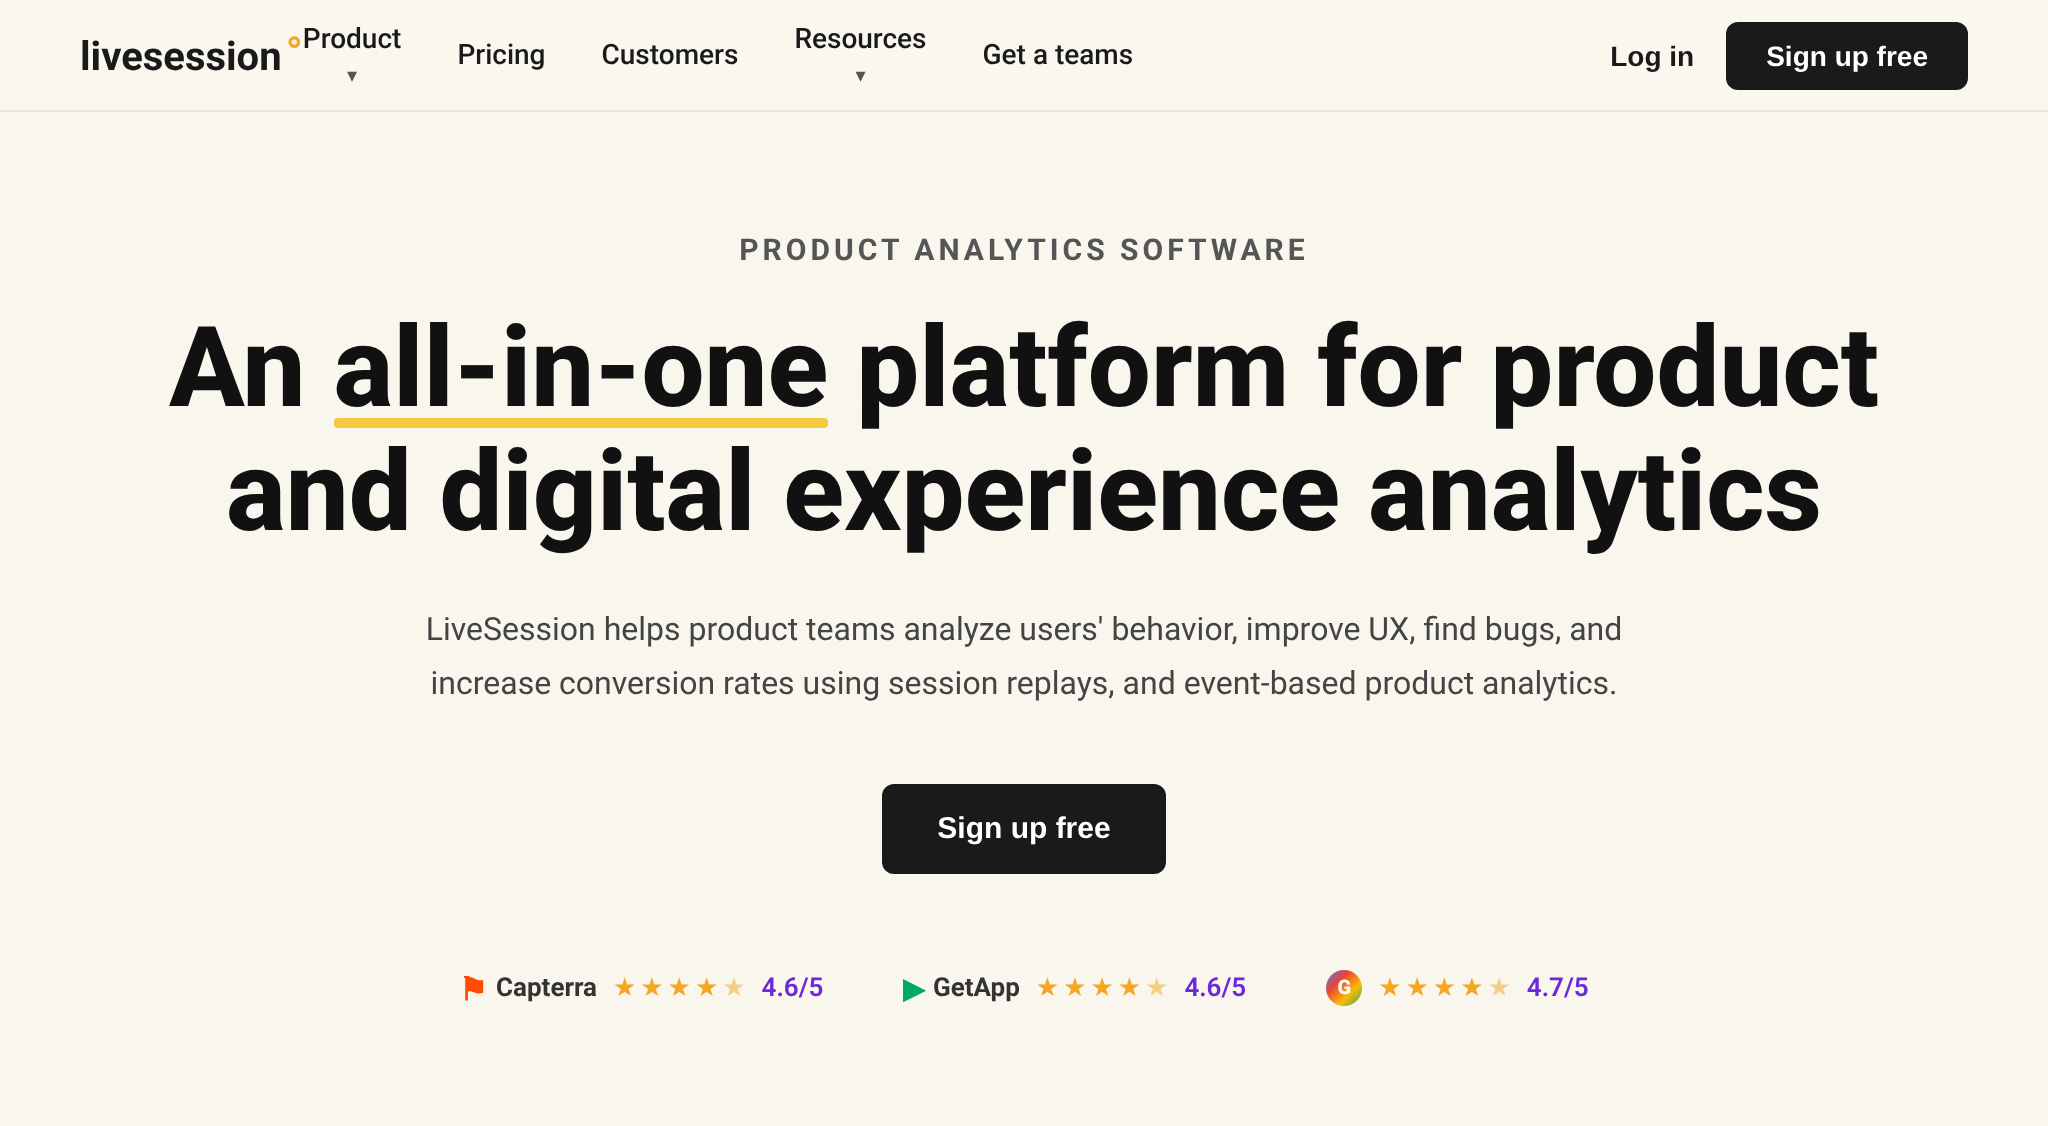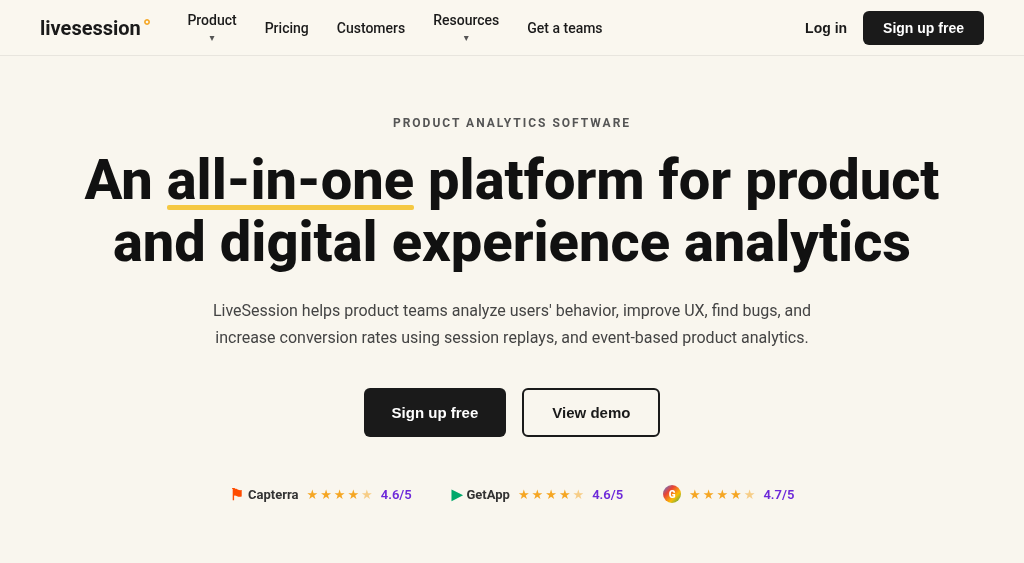--- a/index.html
+++ b/index.html
@@ -19,21 +19,20 @@
       padding: 0 40px;
       height: 56px;
       position: sticky;
       top: 0;
       z-index: 100;
     }
     .nav-logo {
       font-size: 20px;
       font-weight: 700;
       color: #1a1a1a;
-      margin-right: 36px;
       display: flex;
       align-items: center;
       gap: 2px;
     }
     .nav-logo .dot {
       color: #f5a623;
       font-size: 22px;
       line-height: 1;
     }
     .nav-links {
@@ -82,21 +81,21 @@
     }
 
     
     .hero {
       text-align: center;
       padding: 60px 20px 40px;
       max-width: 900px;
       margin: 0 auto;
     }
     .hero-label {
-      font-size: 12px;
+      font-size: 15px;
       font-weight: 700;
       letter-spacing: 2px;
       color: #555;
       text-transform: uppercase;
       margin-bottom: 20px;
     }
     .hero-title {
       font-size: 56px;
       font-weight: 800;
       line-height: 1.1;
@@ -233,21 +232,20 @@
 </nav>
 
 <section class="hero">
   <div class="hero-label">PRODUCT ANALYTICS SOFTWARE</div>
   <h1 class="hero-title">
     <span>An </span><span class="highlight">all-in-one</span><span> platform for product and digital experience analytics</span>
   </h1>
   <p class="hero-desc">LiveSession helps product teams analyze users' behavior, improve UX, find bugs, and increase conversion rates using session replays, and event-based product analytics.</p>
   <div class="hero-buttons">
     <button class="btn-primary">Sign up free</button>
-    <button class="btn-secondary">View demo</button>
   </div>
 
   <div class="ratings">
 
     <div class="rating-item">
       <div class="rating-logo">
         <span class="capterra-icon">⚑</span>
         <span>Capterra</span>
       </div>
       <div class="stars">

